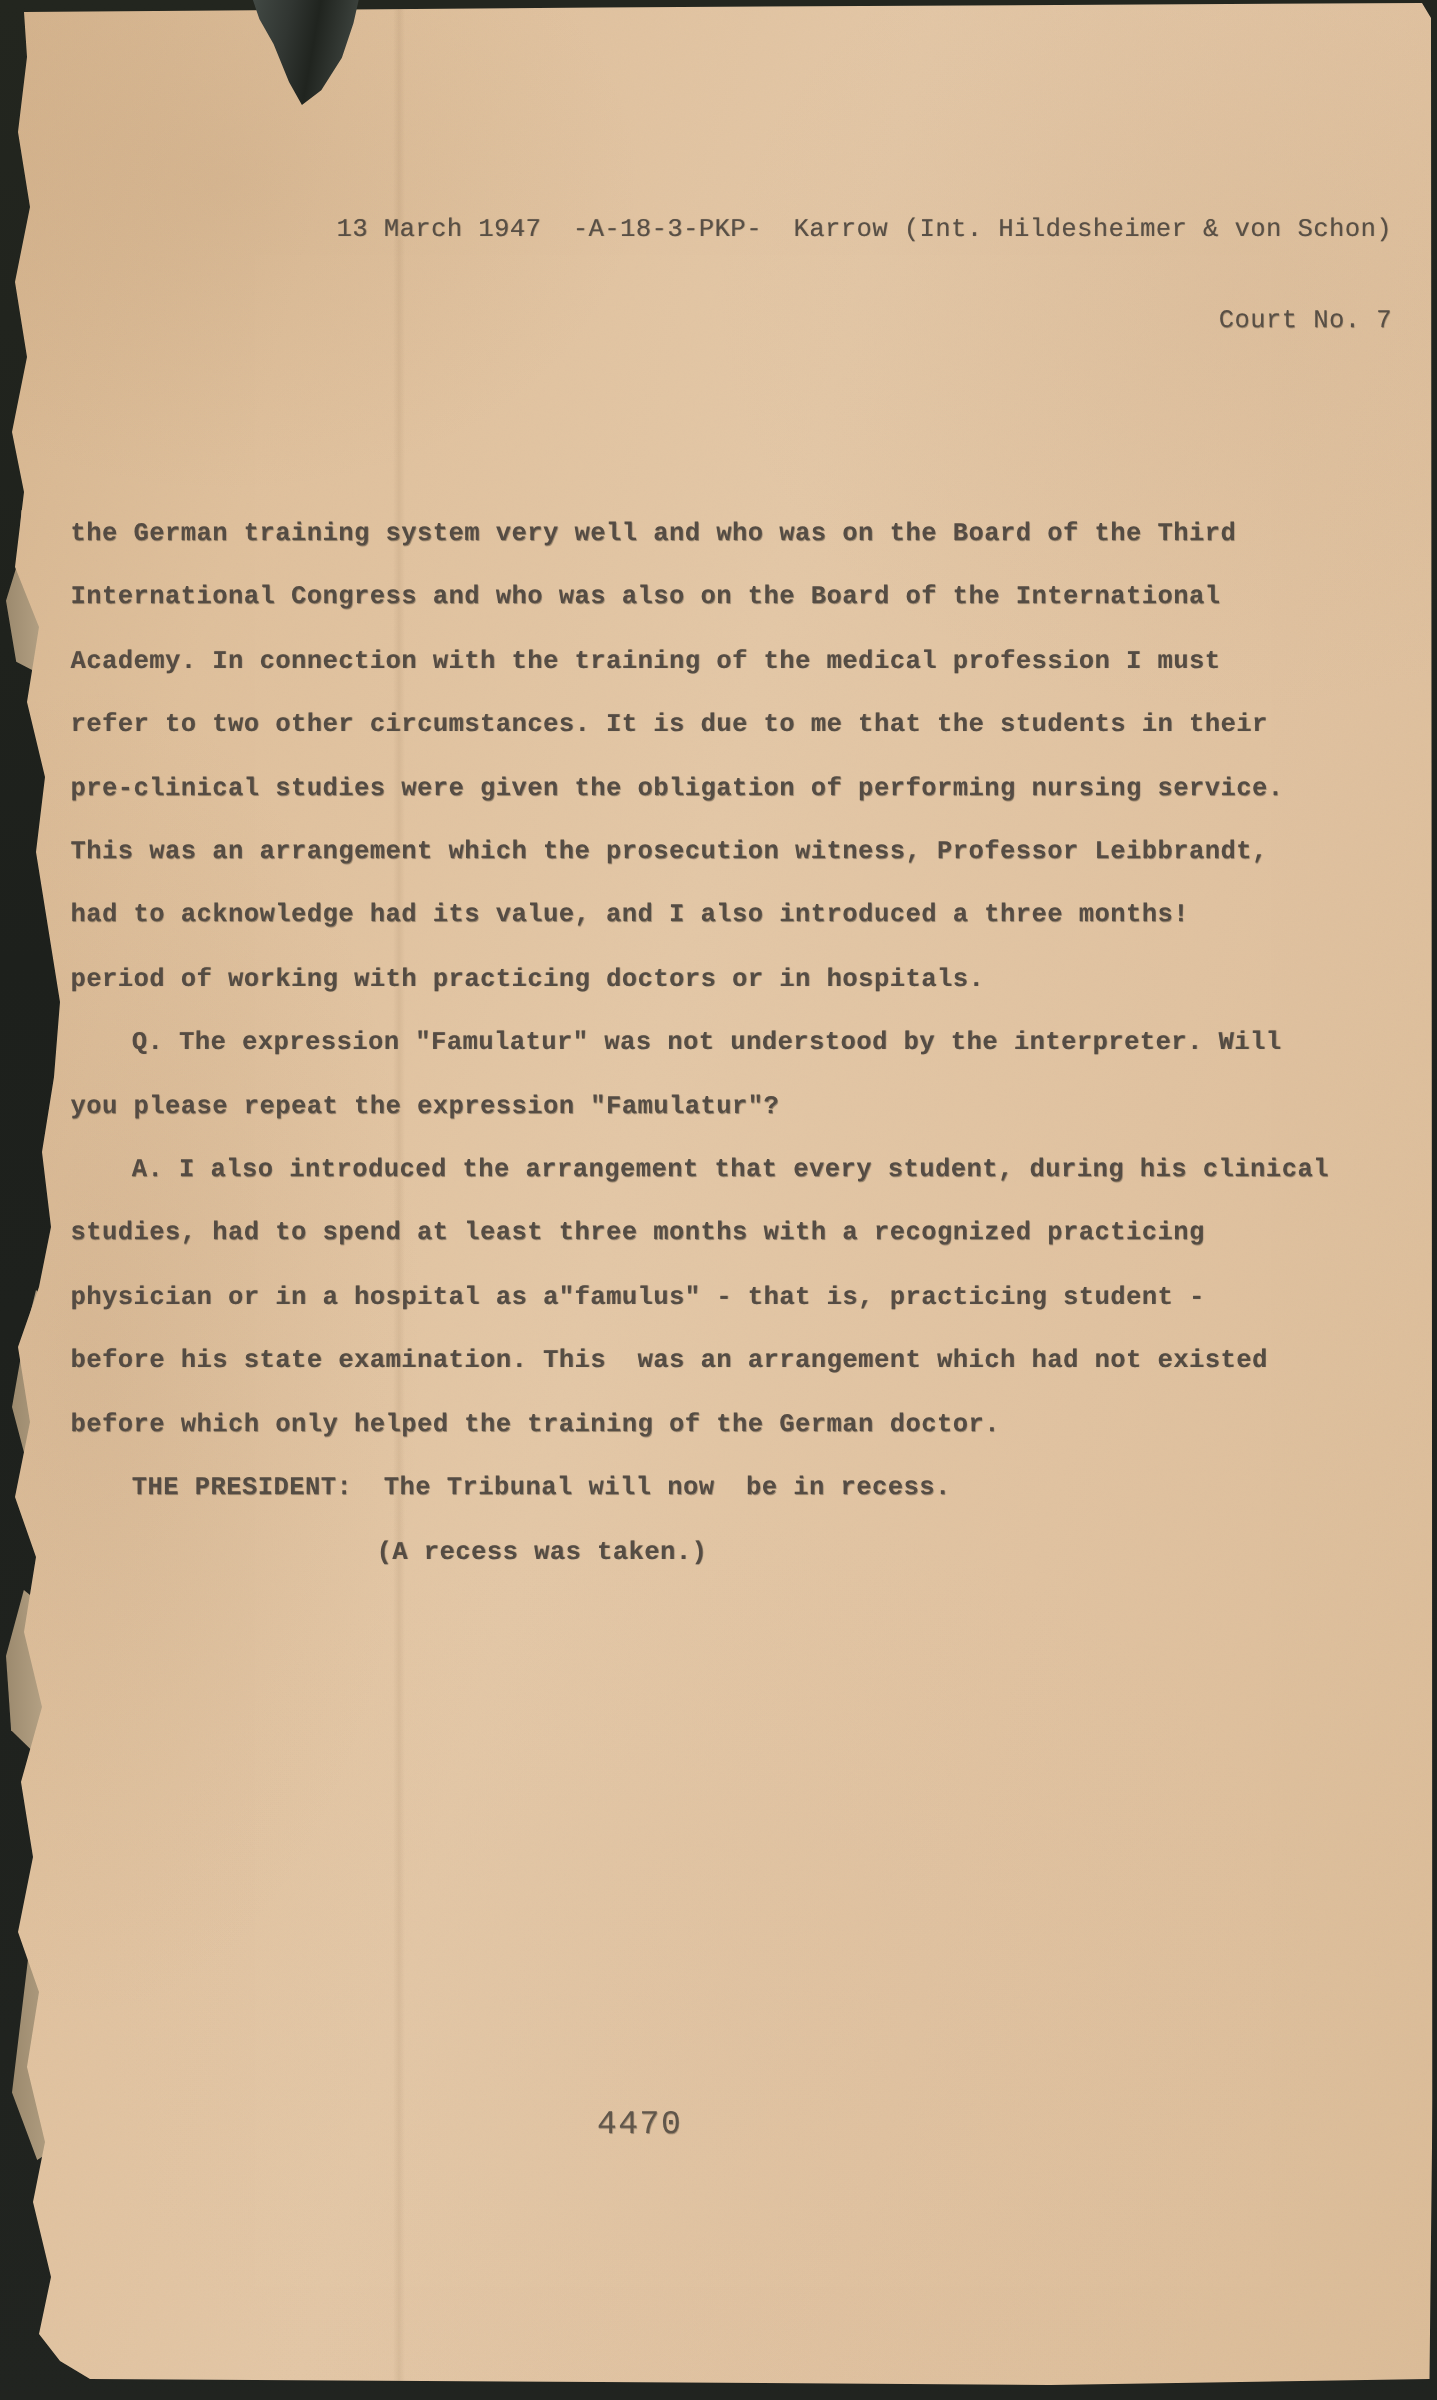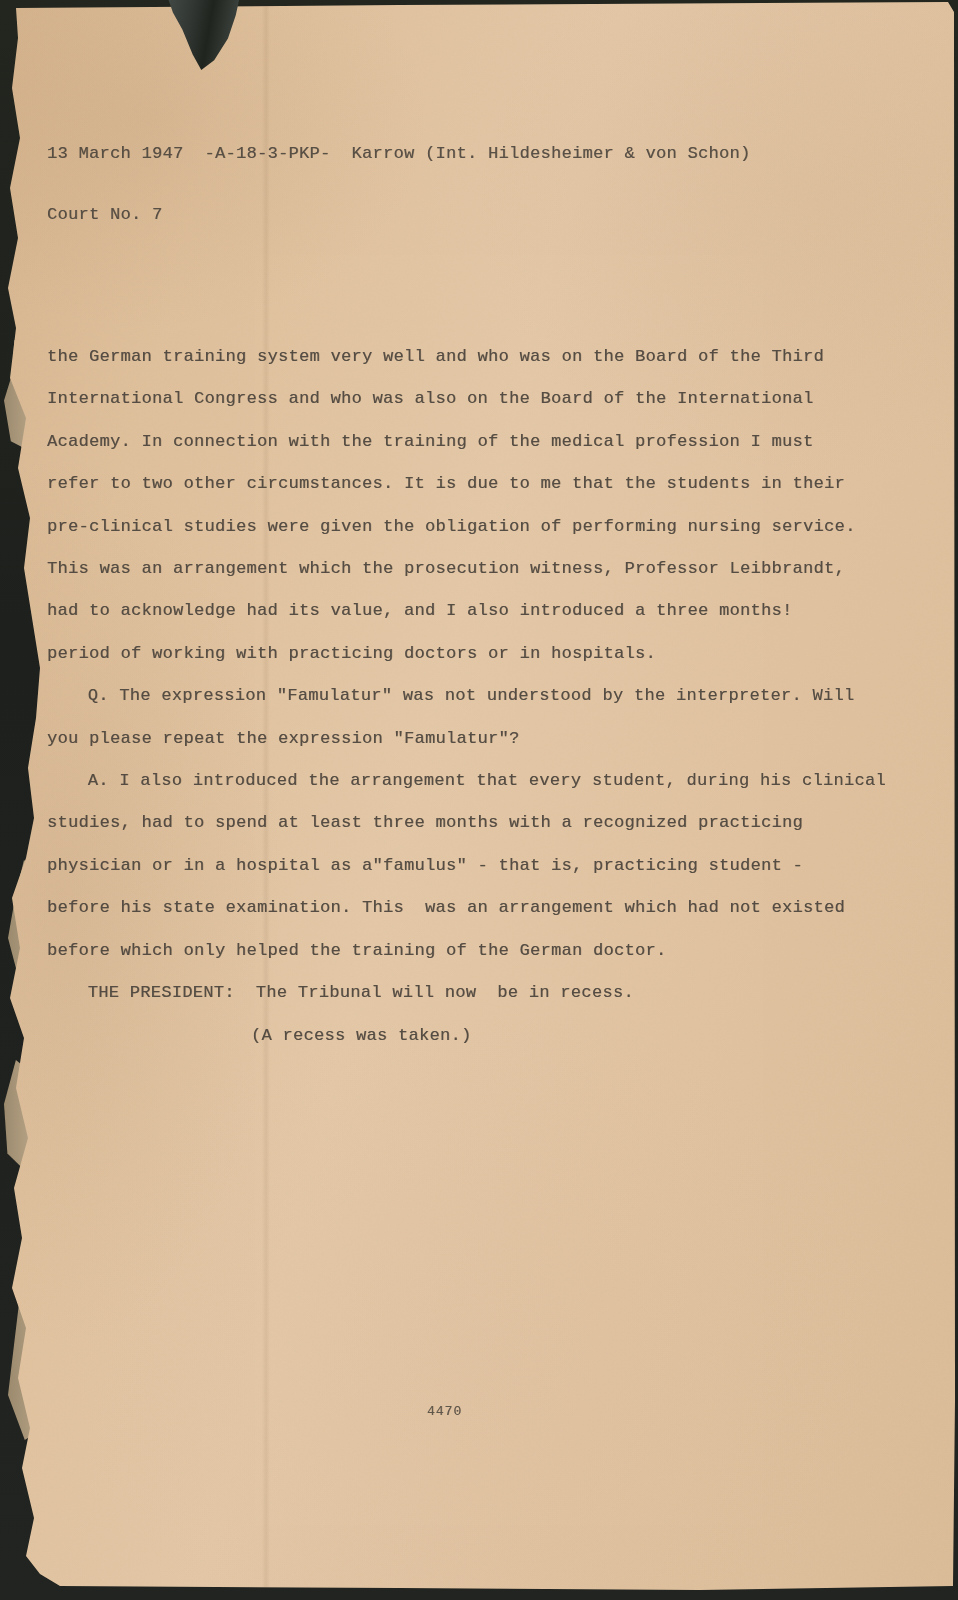--- a/index.html
+++ b/index.html
@@ -85,38 +85,39 @@
     left: 47px; top: 66px; right: 30px;
     color: #46403a;
     font-size: 17px;
     letter-spacing: 0.3px;
     white-space: pre;
     text-shadow: 0.4px 0.4px 0.5px rgba(70,58,45,0.55);
   }
   .header-line {
     line-height: 23px;
     opacity: 0.88;
+    text-align: right;
   }
   .body-lines {
     margin-top: 34px;
   }
   .body-line {
     line-height: 42.4px;
     opacity: 0.9;
+    font-weight: bold;
   }
   .page-number {
     position: absolute;
     left: 398px;
     top: 1404px;
     color: #4a443c;
-    font-size: 13px;
+    font-size: 22px;
     letter-spacing: 1px;
     opacity: 0.85;
     text-shadow: 0.4px 0.4px 0.5px rgba(70,58,45,0.5);
-    margin-left: 29px;
   }
 </style>
 </head>
 <body>
 
 <div class="fragment frag-1"></div>
 <div class="fragment frag-2"></div>
 <div class="fragment frag-3"></div>
 <div class="fragment frag-4"></div>
 

